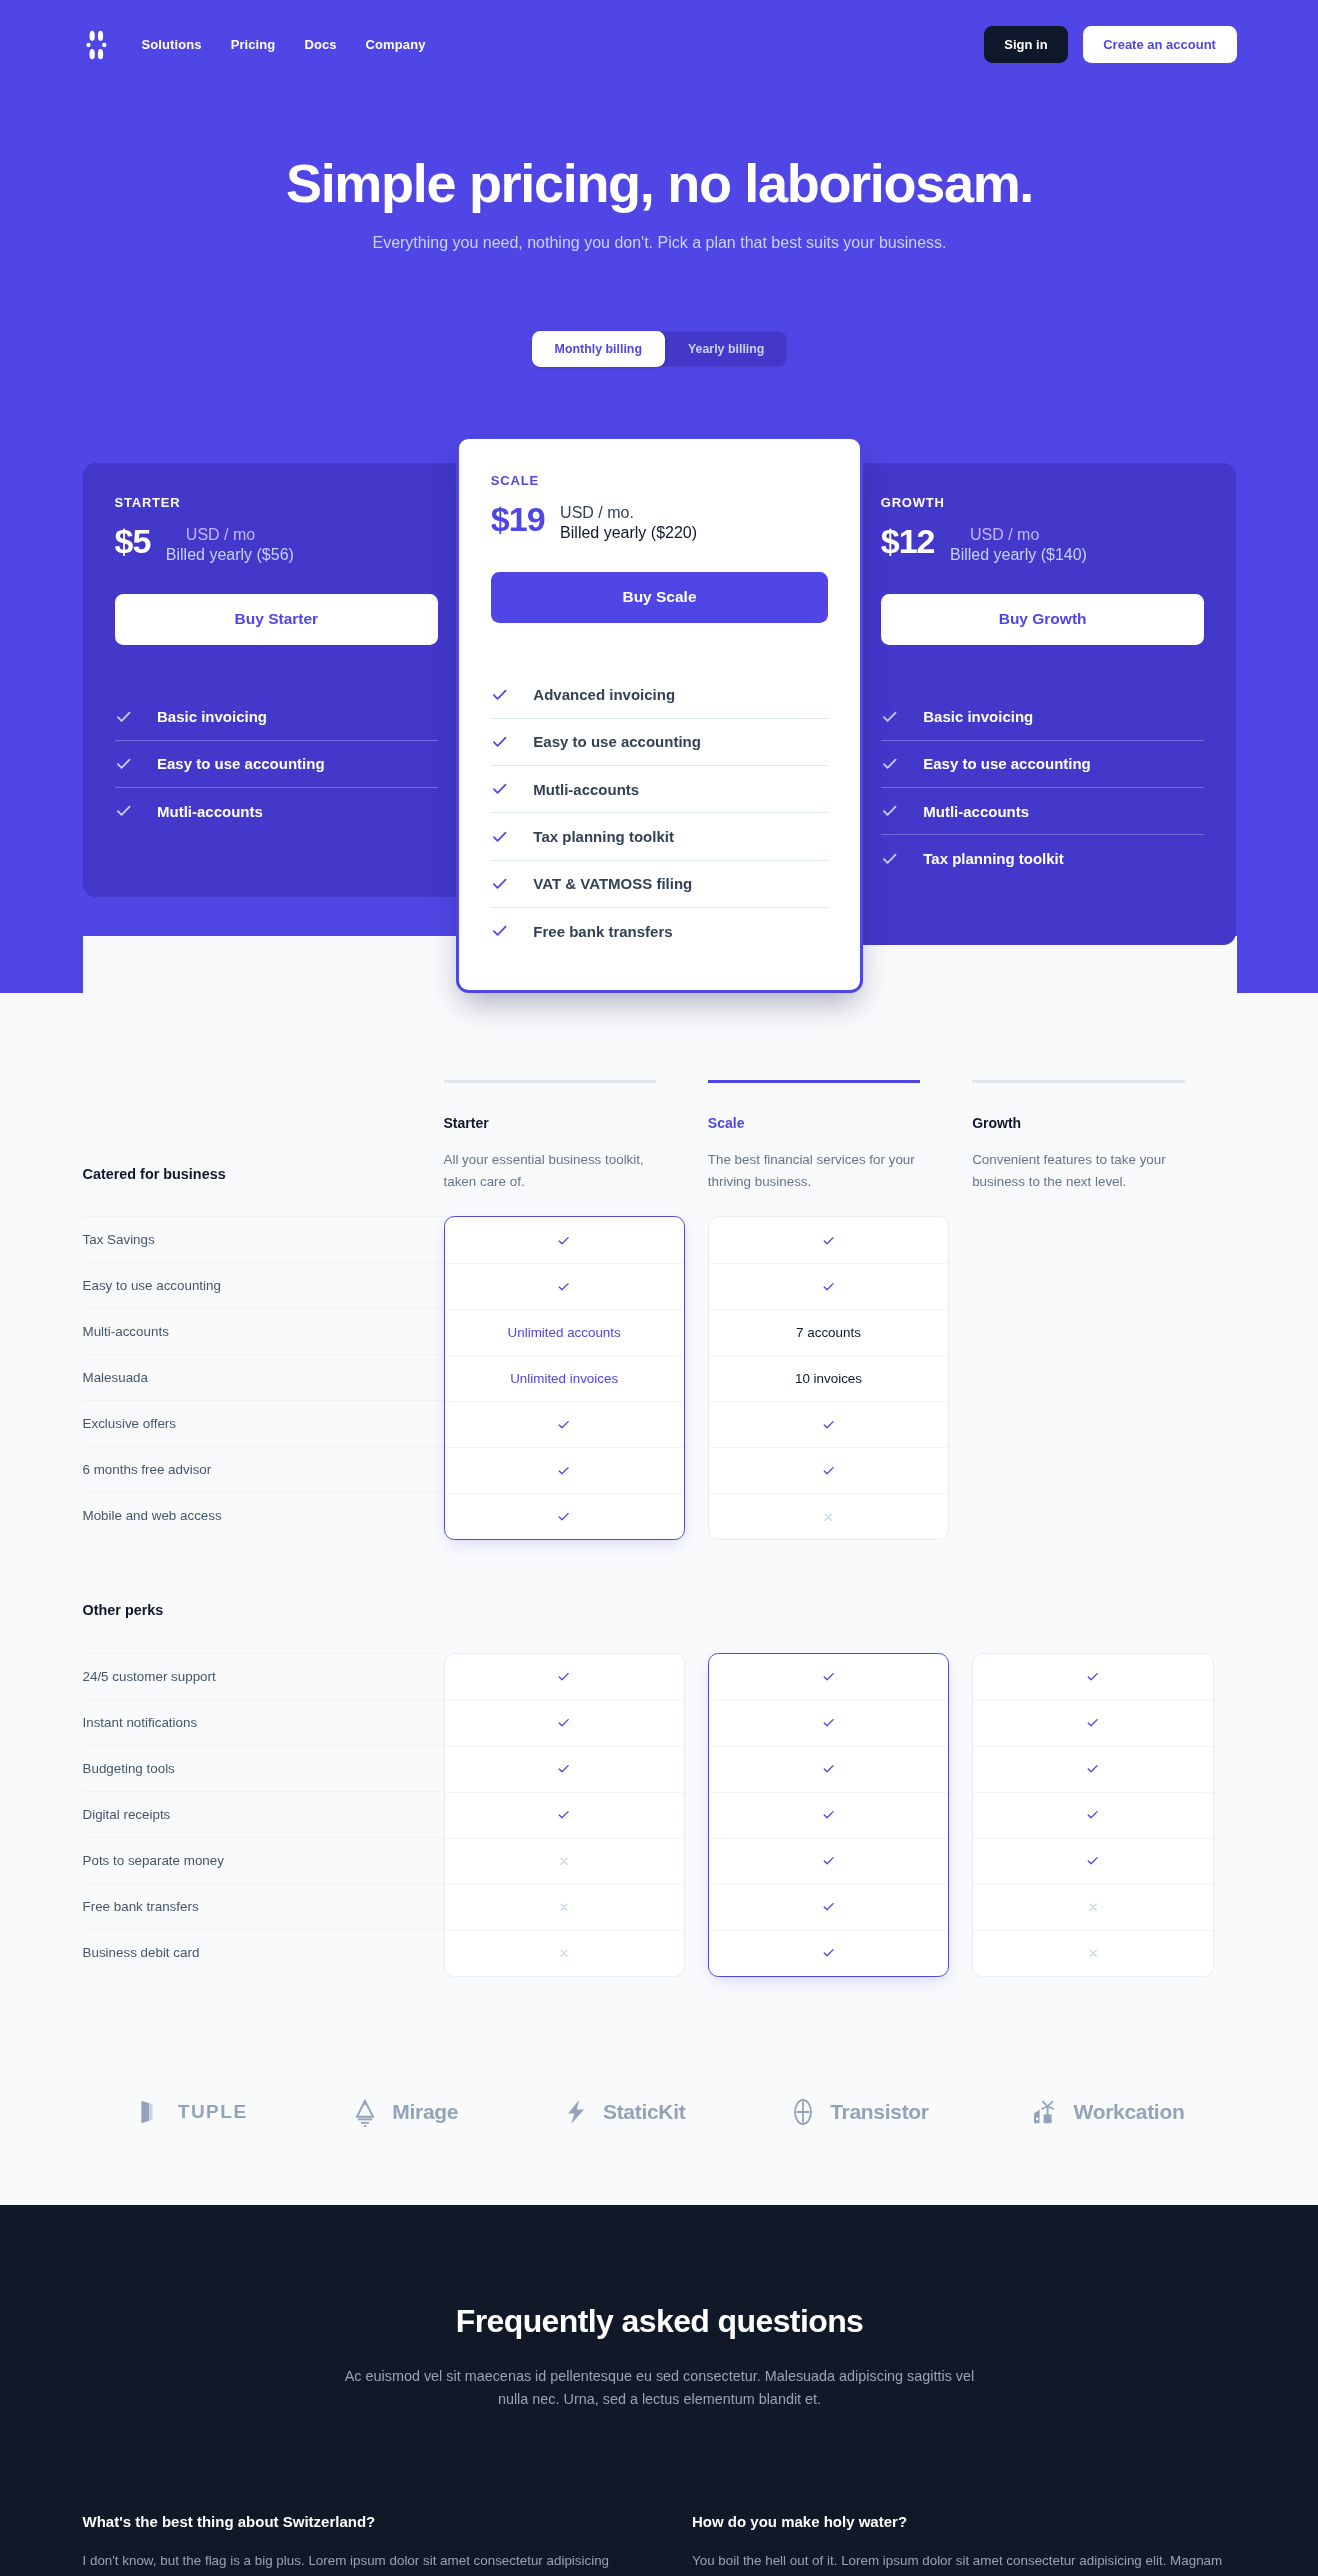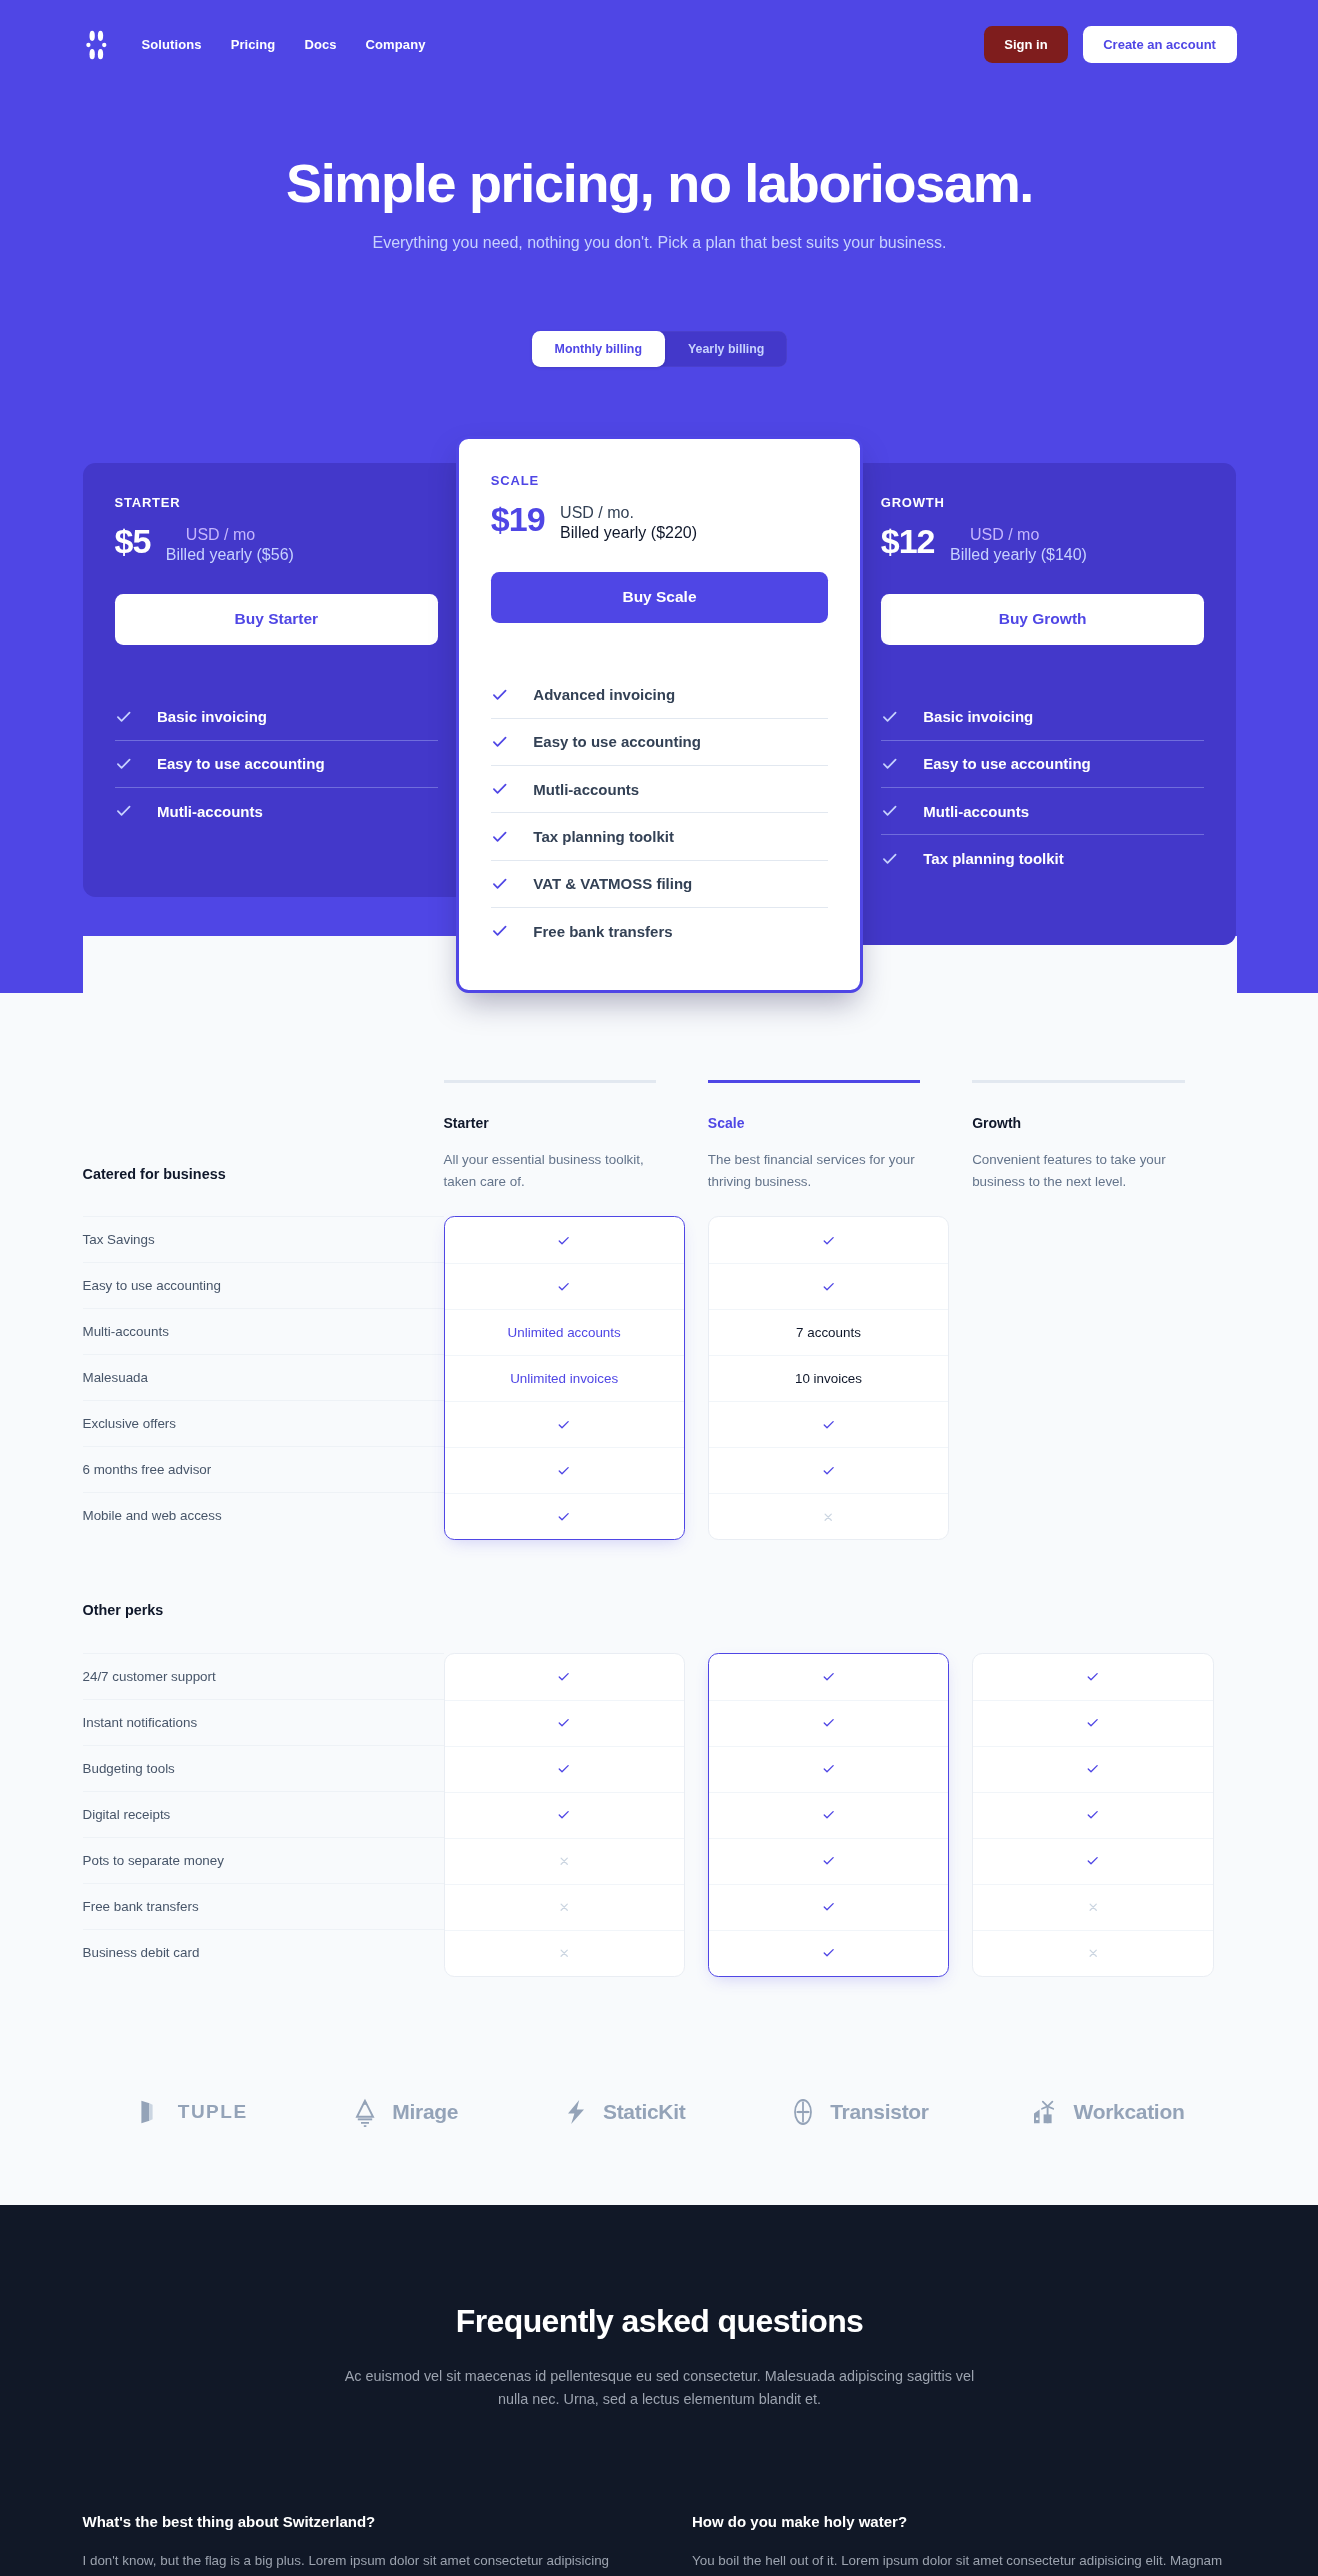--- a/index.html
+++ b/index.html
@@ -18,21 +18,21 @@
 
   .nav { display:flex; align-items:center; padding:27px 0 0 0; height:62px; }
   .logo { width:30px; height:30px; flex:0 0 auto; margin-right:29px; display:block; }
   .nav-links { display:flex; align-items:center; gap:29px; }
   .nav-link {
     color:#fff; font-size:13px; font-weight:600; letter-spacing:0.1px;
     text-decoration:none; cursor:pointer; white-space:nowrap;
   }
   .nav-right { margin-left:auto; display:flex; align-items:center; gap:14.4px; }
   .btn-signin {
-    background:#7f1d1d; color:#fff; font-size:13px; font-weight:600;
+    background:#0f172a; color:#fff; font-size:13px; font-weight:600;
     border:none; border-radius:8.2px; padding:10.8px 20.6px; cursor:pointer;
     font-family:inherit;
   }
   .btn-create {
     background:#fff; color:#4f46e5; font-size:13px; font-weight:600;
     border:none; border-radius:8.2px; padding:10.8px 20.6px; cursor:pointer;
     font-family:inherit; white-space:nowrap;
   }
 
   .hero-copy { text-align:center; padding-top:93px; }
@@ -437,21 +437,21 @@
         </div>
         <div style="height:62px"></div>
         <div class="cmp-grid">
           <div class="cmp-section-label top">Other perks</div>
           <div class="cmp-hdr-cell"></div>
           <div class="cmp-hdr-cell"></div>
           <div class="cmp-hdr-cell"></div>
         </div>
         <div class="cmp-body" style="margin-top:24px;">
           <div>
-            <div class="cmp-rowlabel first">24/7 customer support</div>
+            <div class="cmp-rowlabel first">24/5 customer support</div>
             <div class="cmp-rowlabel">Instant notifications</div>
             <div class="cmp-rowlabel">Budgeting tools</div>
             <div class="cmp-rowlabel">Digital receipts</div>
             <div class="cmp-rowlabel">Pots to separate money</div>
             <div class="cmp-rowlabel">Free bank transfers</div>
             <div class="cmp-rowlabel">Business debit card</div>
           </div>
           <div class="cmp-col">
             <div class="cmp-cell first">
               <svg class="tick" viewBox="0 0 24 24" stroke-linecap="round" stroke-linejoin="round">

